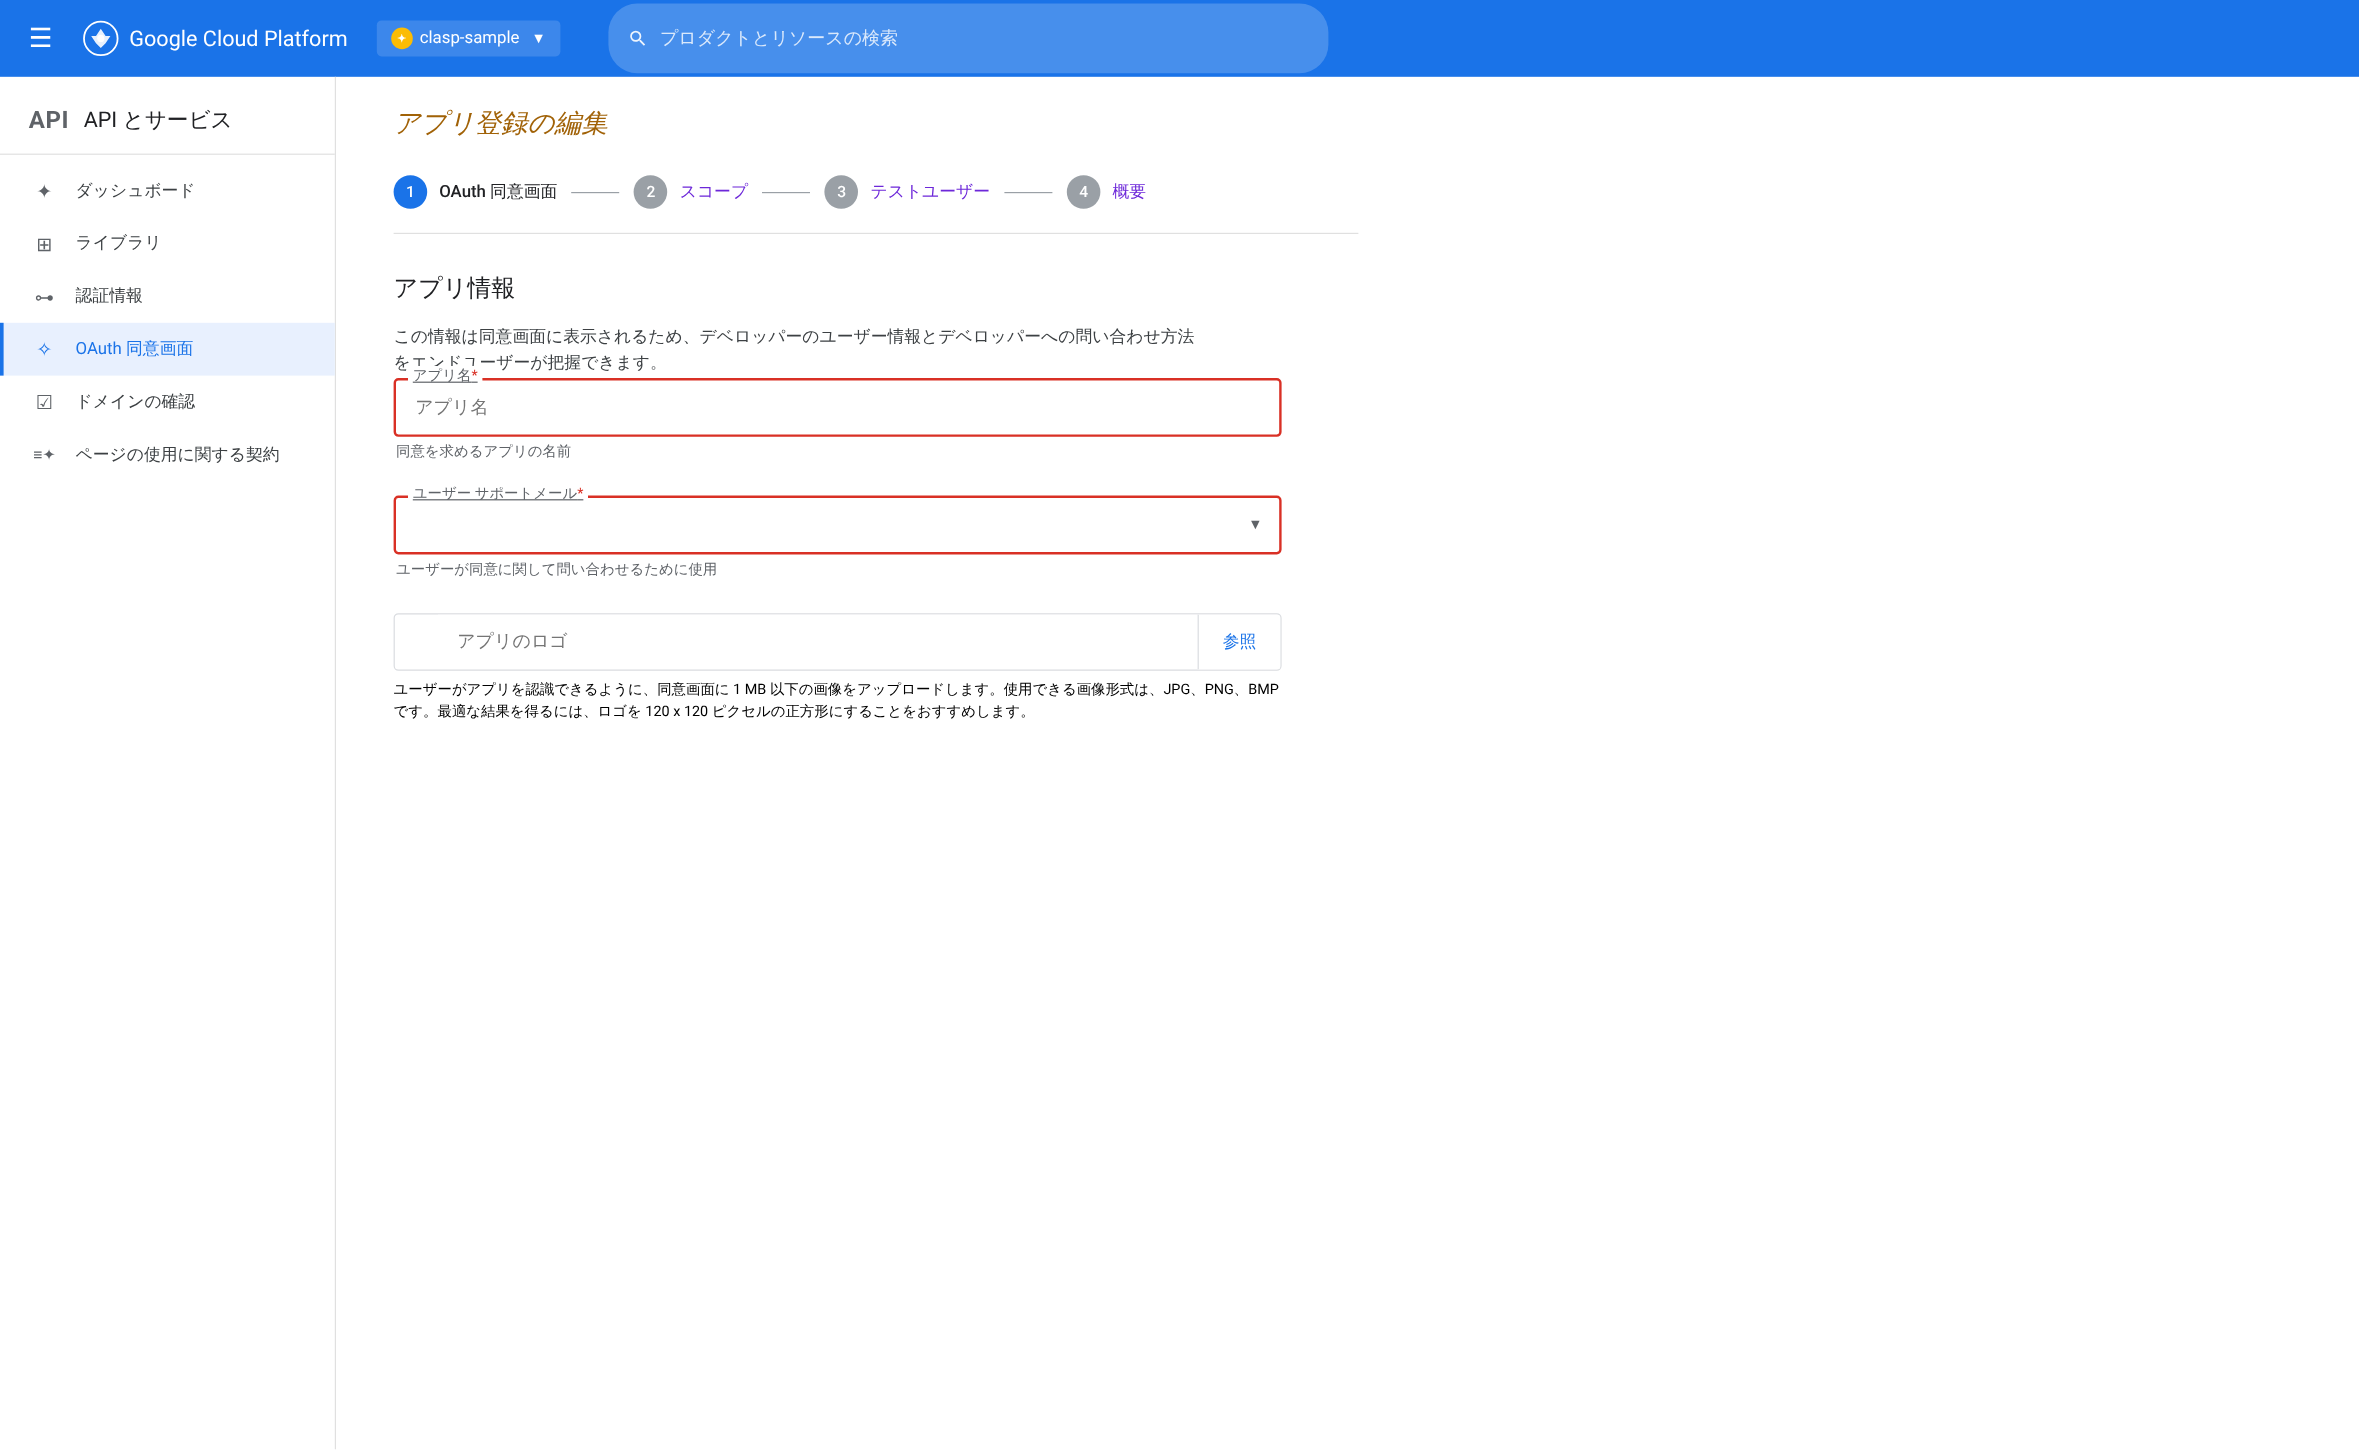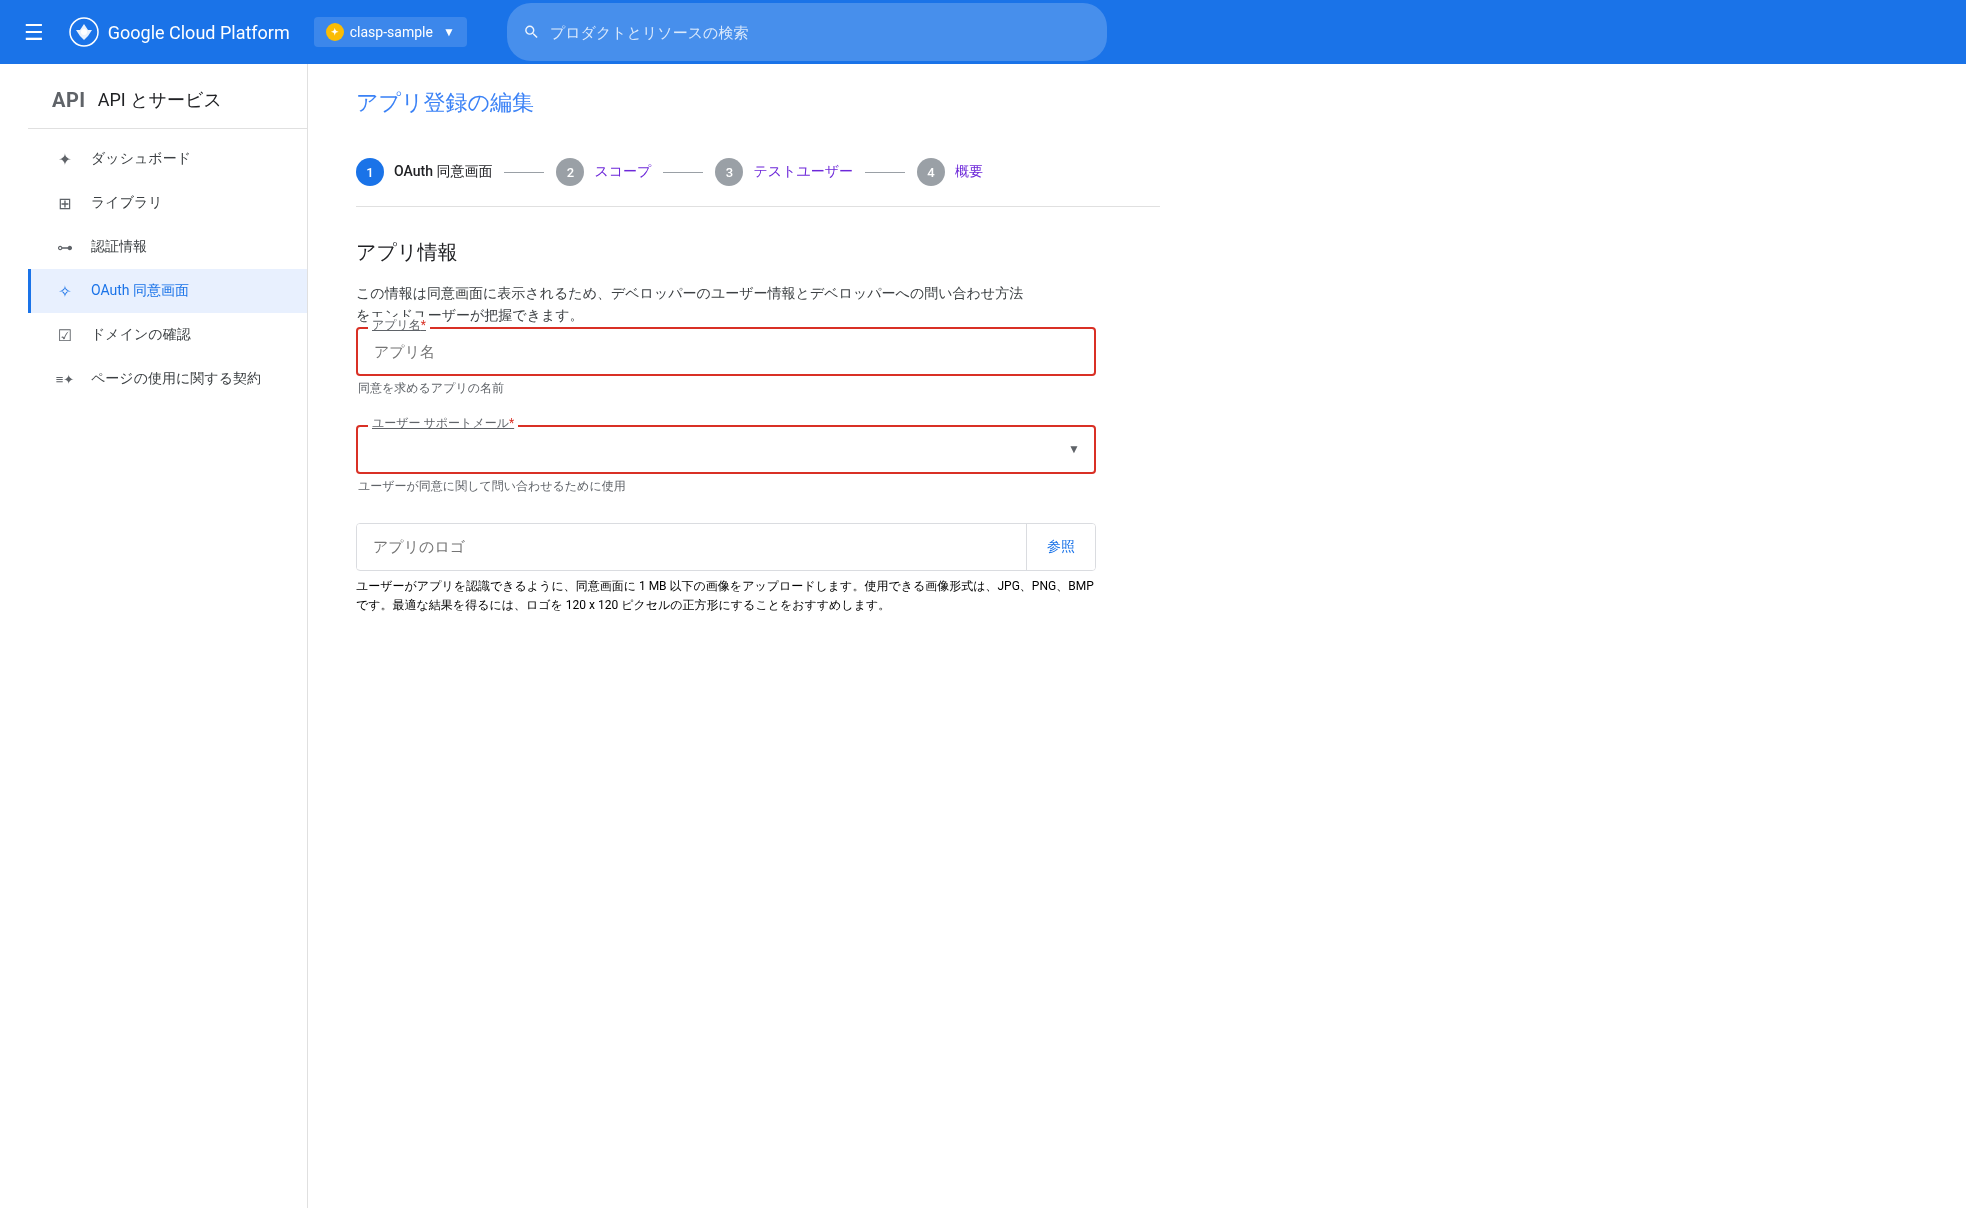--- a/index.html
+++ b/index.html
@@ -84,21 +84,20 @@
       display: flex;
       min-height: calc(100vh - 64px);
     }
 
     
     .sidebar {
       width: 280px;
       border-right: 1px solid #e0e0e0;
       padding-top: 8px;
       flex-shrink: 0;
-      margin-left: 28px;
     }
     .sidebar-header {
       display: flex;
       align-items: center;
       gap: 12px;
       padding: 16px 24px 16px 24px;
       border-bottom: 1px solid #e0e0e0;
       margin-bottom: 8px;
     }
     .sidebar-header-api {
@@ -142,22 +141,23 @@
 
     
     .content {
       flex: 1;
       padding: 24px 48px;
       max-width: 900px;
     }
     .page-title {
       font-size: 22px;
       font-weight: 400;
-      color: #3b82f6;
-      margin-bottom: 40px;
+      color: #a16207;
+      margin-bottom: 28px;
+      font-style: italic;
     }
 
     
     .stepper {
       display: flex;
       align-items: center;
       gap: 0;
       margin-bottom: 32px;
       border-bottom: 1px solid #e0e0e0;
       padding-bottom: 20px;
@@ -277,20 +277,21 @@
       pointer-events: none;
     }
 
     
     .logo-field {
       display: flex;
       align-items: center;
       border: 1px solid #dadce0;
       border-radius: 4px;
       overflow: hidden;
+      padding-left: 36px;
     }
     .logo-field-input {
       flex: 1;
       padding: 14px 16px;
       font-size: 15px;
       border: none;
       outline: none;
       color: #3c4043;
       background: #fff;
     }

